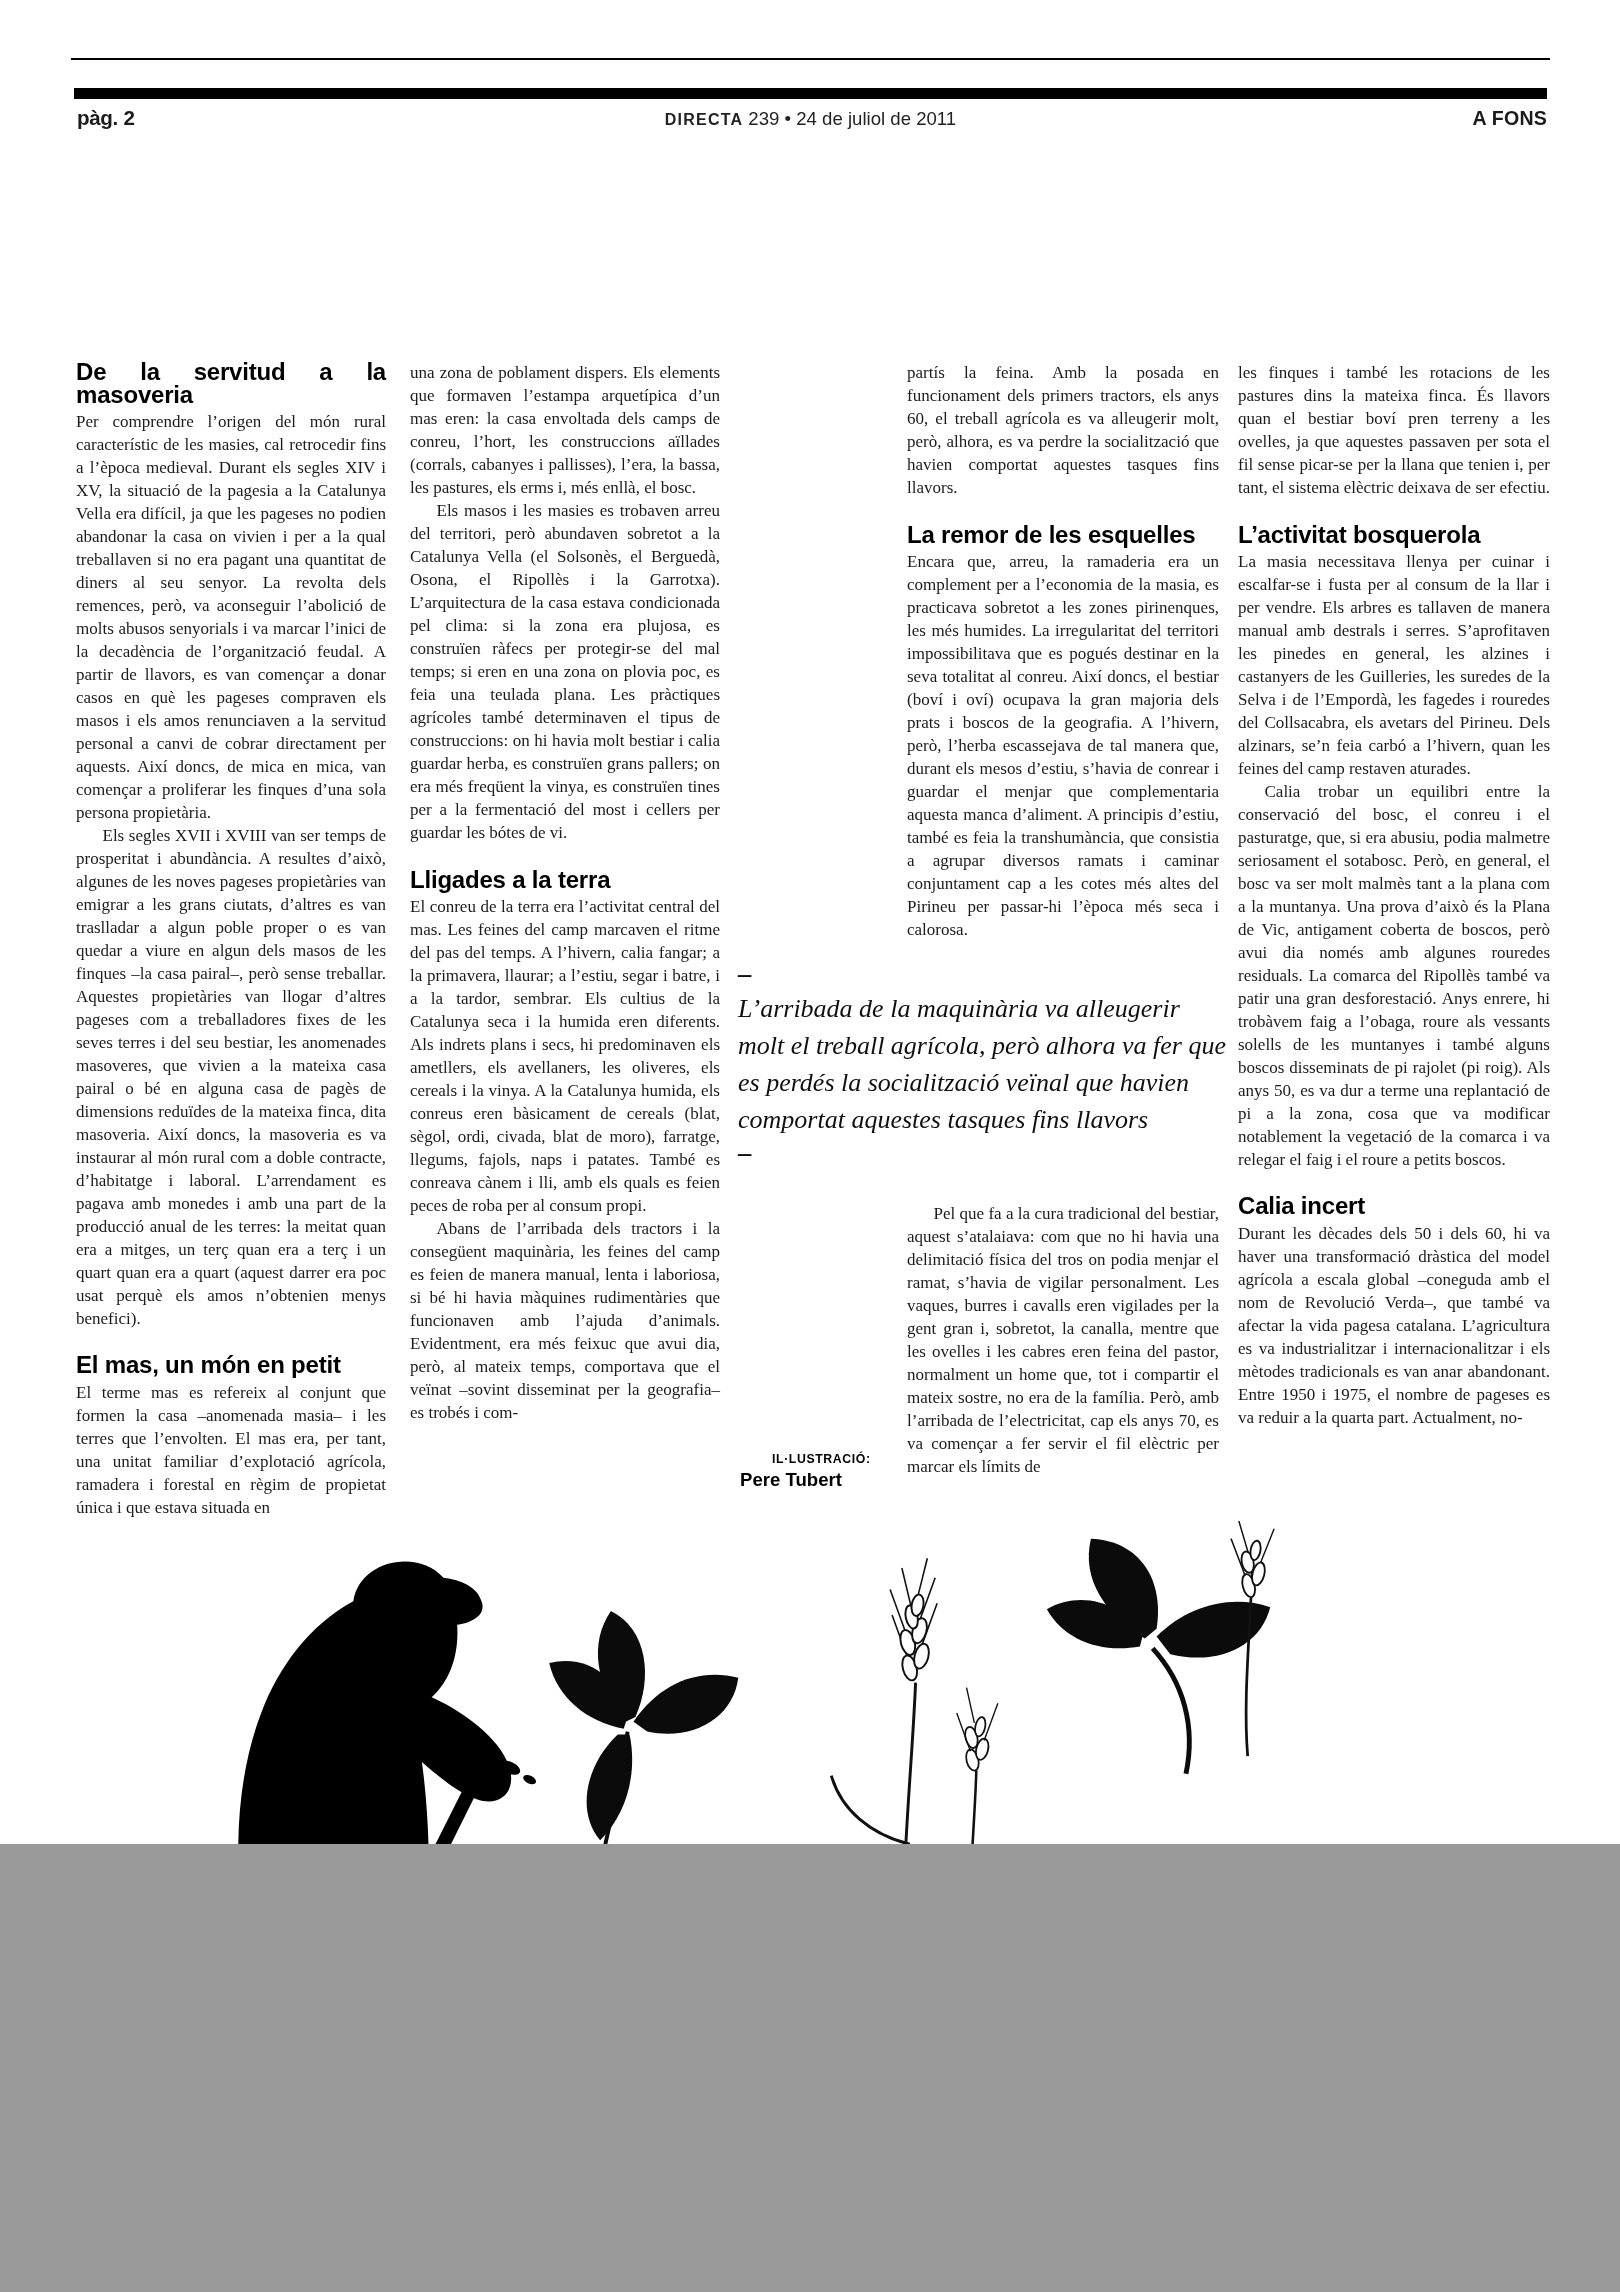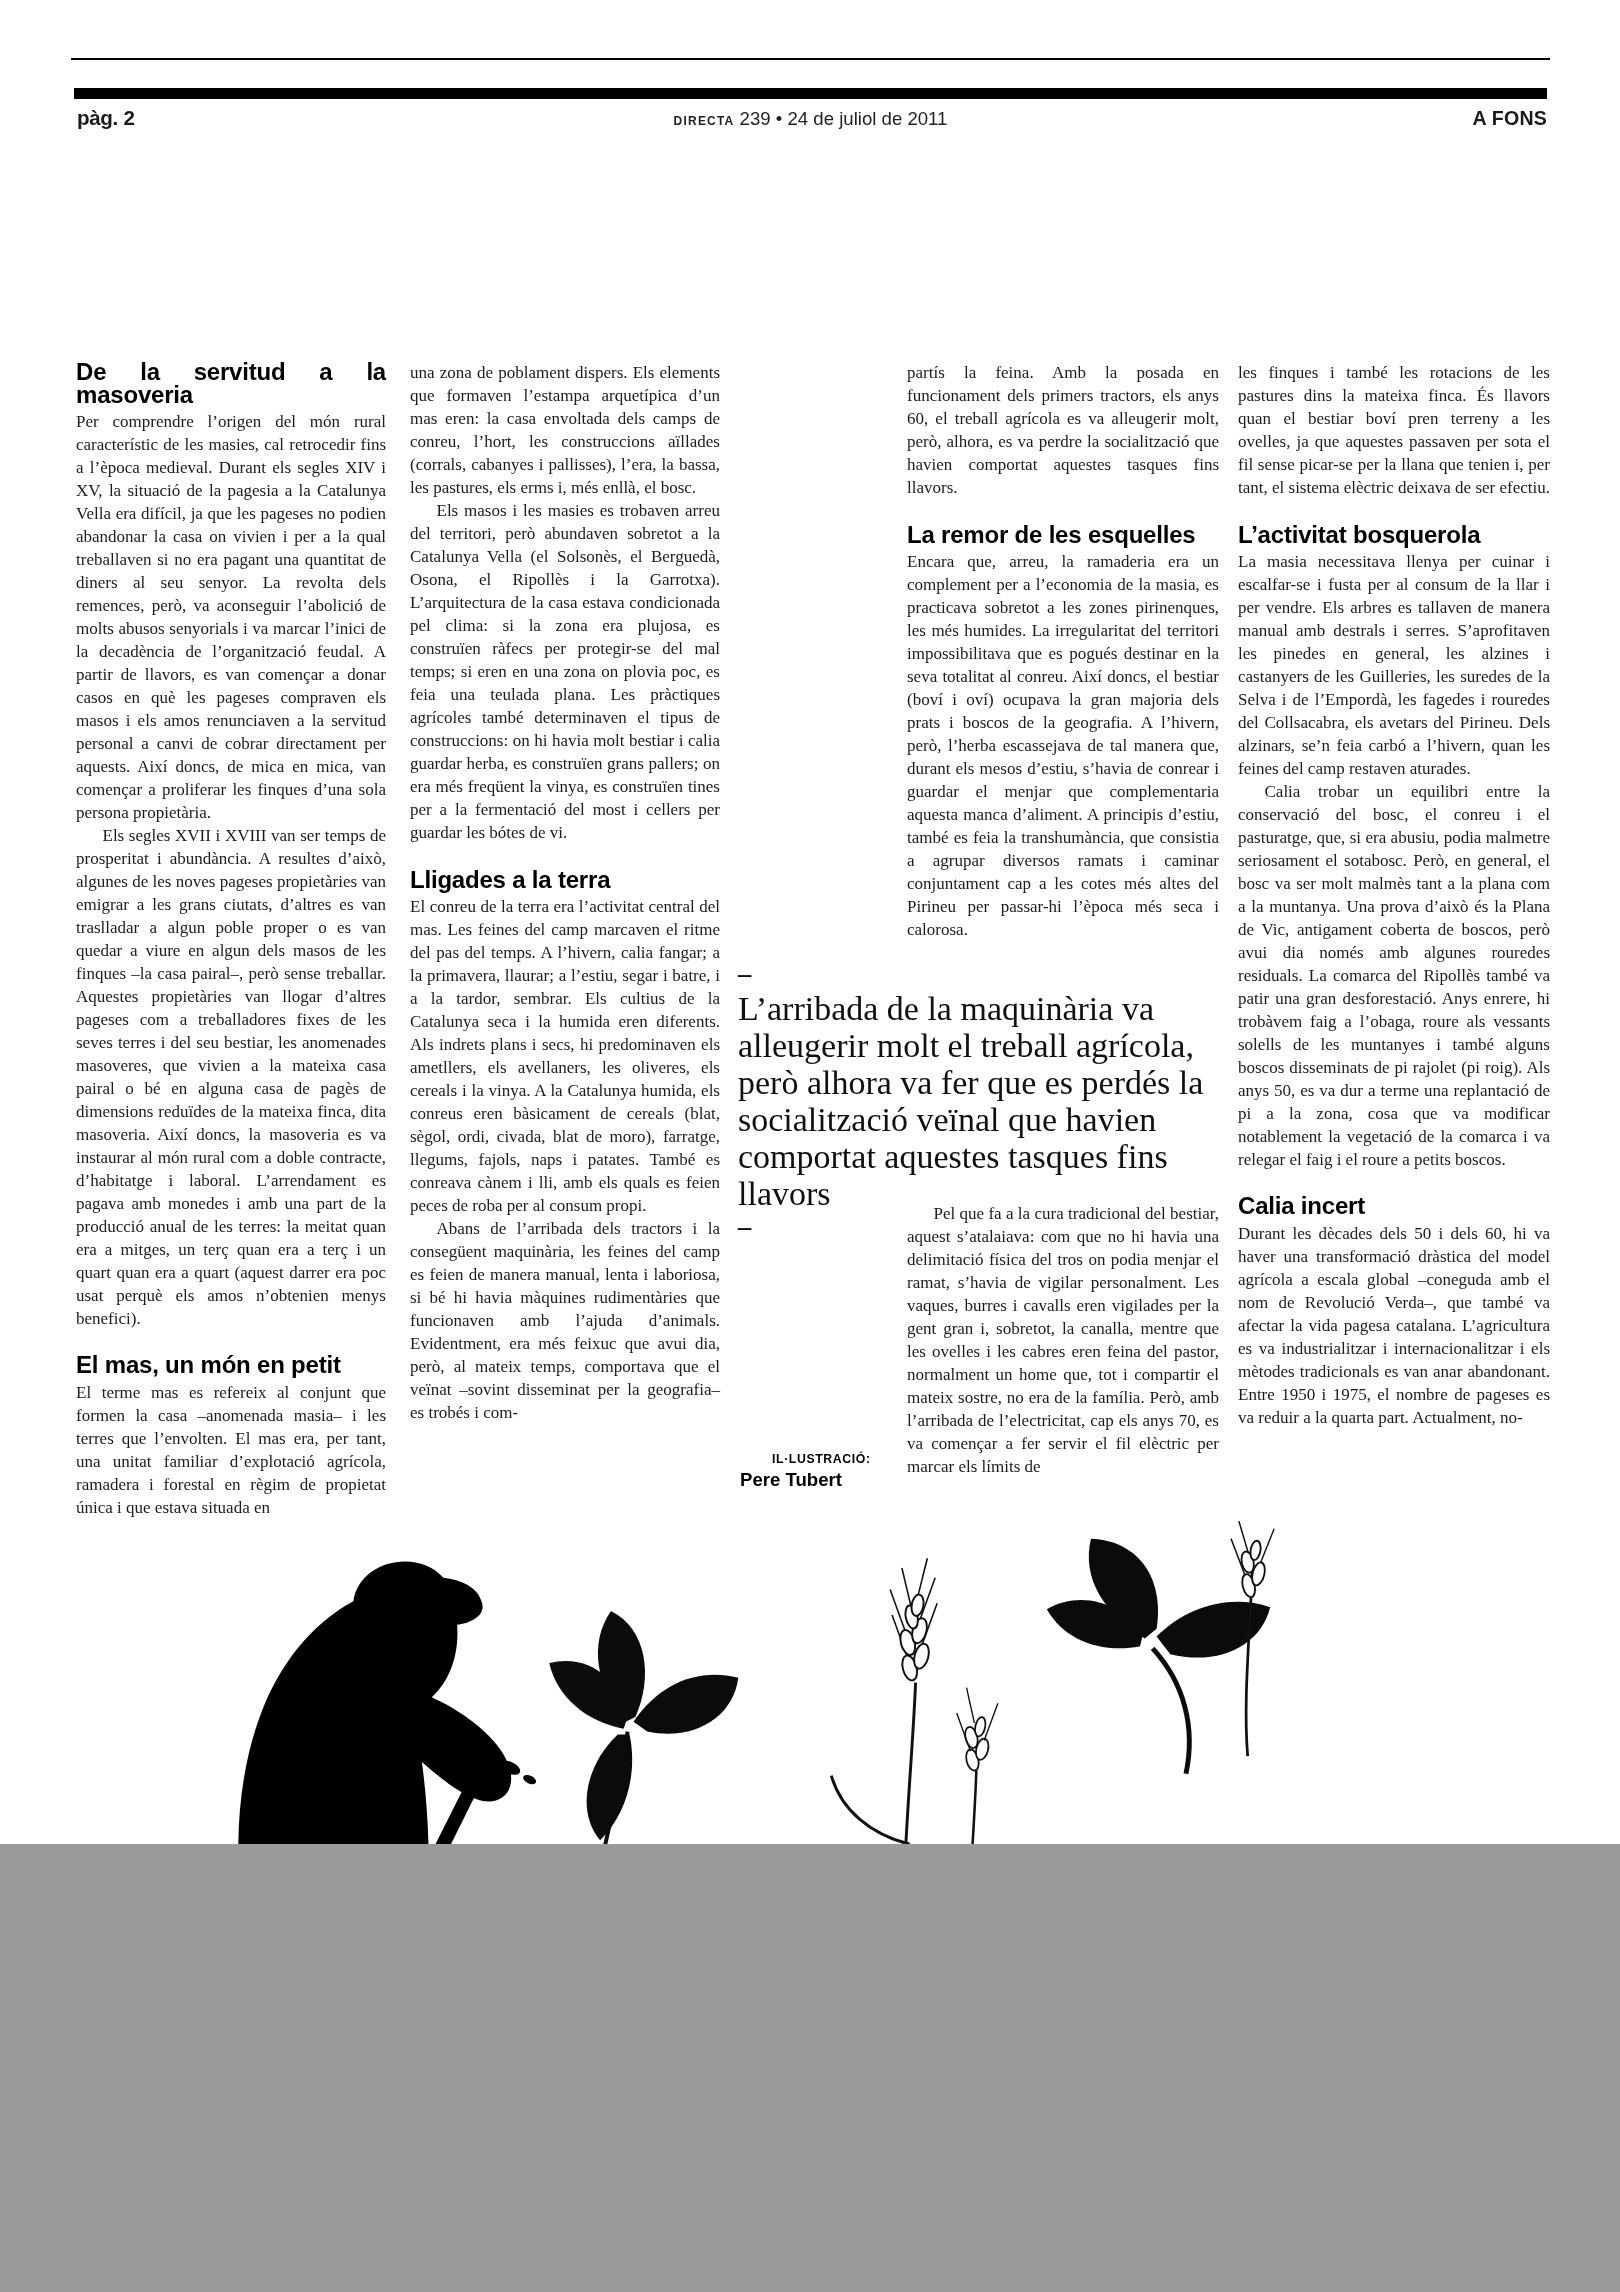--- a/index.html
+++ b/index.html
@@ -4,33 +4,33 @@
 <style>
   html,body{margin:0;padding:0;background:#9a9a9a;}
   .page{position:relative;width:1620px;height:1844px;background:#ffffff;margin:0 auto;
         font-family:"Liberation Serif",serif;color:#1b1b1b;overflow:hidden;}
   .rule-thin{position:absolute;left:71px;top:58px;width:1479px;height:2px;background:#000;}
   .rule-thick{position:absolute;left:74px;top:88px;width:1473px;height:10.8px;background:#000;}
   .hdr{position:absolute;left:74px;top:104px;width:1473px;height:29px;
        font-family:"Liberation Sans",sans-serif;}
   .hdr-left{position:absolute;left:2.9px;top:2px;font-size:20.6px;font-weight:bold;letter-spacing:-0.3px;}
   .hdr-center{position:absolute;left:0;right:0;top:3.9px;text-align:center;font-size:18.6px;color:#222;}
-  .hdr-center .brand{font-size:12px;letter-spacing:1.2px;font-weight:bold;}
+  .hdr-center .brand{font-size:16px;letter-spacing:1.2px;font-weight:bold;}
   .hdr-right{position:absolute;right:0;top:2.9px;font-size:19.6px;font-weight:bold;letter-spacing:0.2px;}
 
   .col{position:absolute;text-align:justify;font-size:17px;line-height:23px;}
   .col p{margin:0;}
   .col p.ind{text-indent:26.5px;}
   h3.sub{font-family:"Liberation Sans",sans-serif;font-size:24px;line-height:22.5px;
          margin:24.5px 0 3.9px 0;letter-spacing:-0.2px;color:#000;}
   h3.sub.first{margin-top:0;}
 
   .pullquote{position:absolute;left:738px;top:963px;width:490px;color:#101010;}
   .pq-dash{display:block;font-size:26.5px;font-weight:bold;line-height:21.6px;}
-  .pq-text{display:block;font-size:34px;line-height:37px;margin:5.9px 0 3.9px 0;}
+  .pq-text{display:block;font-style:italic;font-size:26px;line-height:37px;margin:5.9px 0 3.9px 0;}
 
   .credit{position:absolute;left:740px;top:1452px;font-family:"Liberation Sans",sans-serif;color:#000;}
   .credit-label{font-size:12.3px;font-weight:bold;letter-spacing:0.6px;padding-left:32px;}
   .credit-name{font-size:18.6px;font-weight:bold;margin-top:2.9px;}
 
   .illus{position:absolute;left:165px;top:1521px;width:1318px;height:720px;}
 </style>
 </head>
 <body>
 

